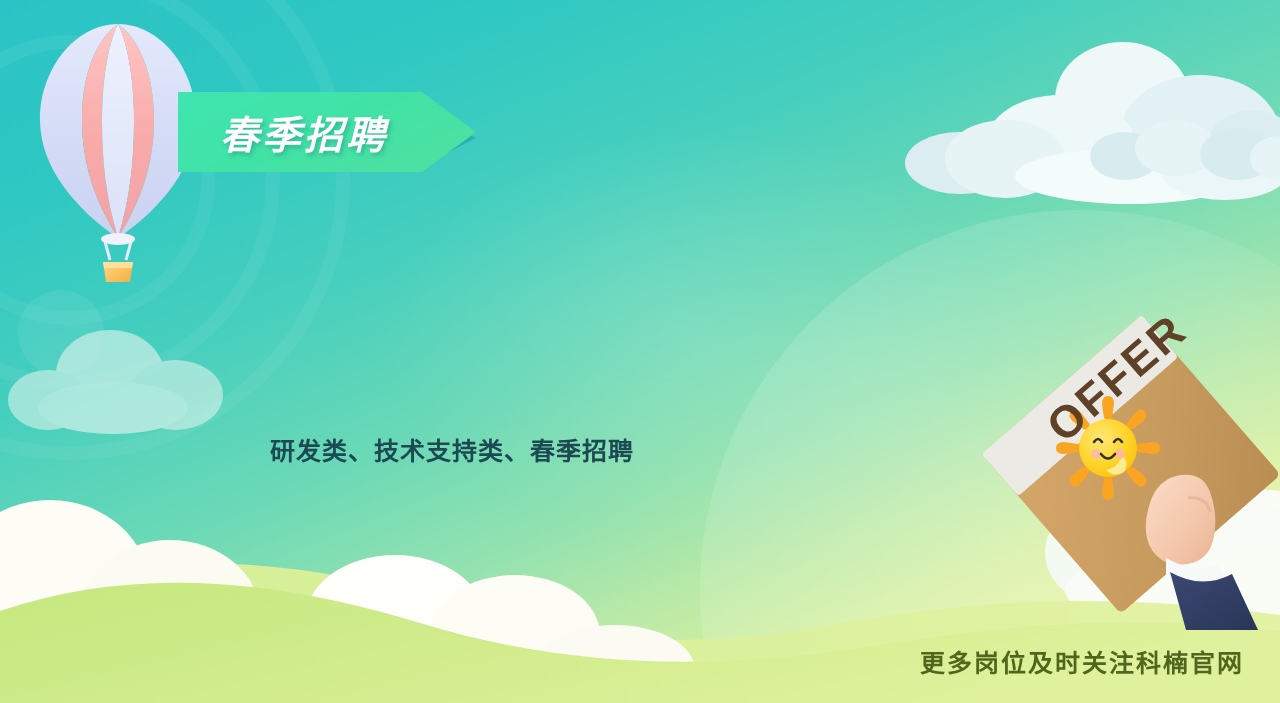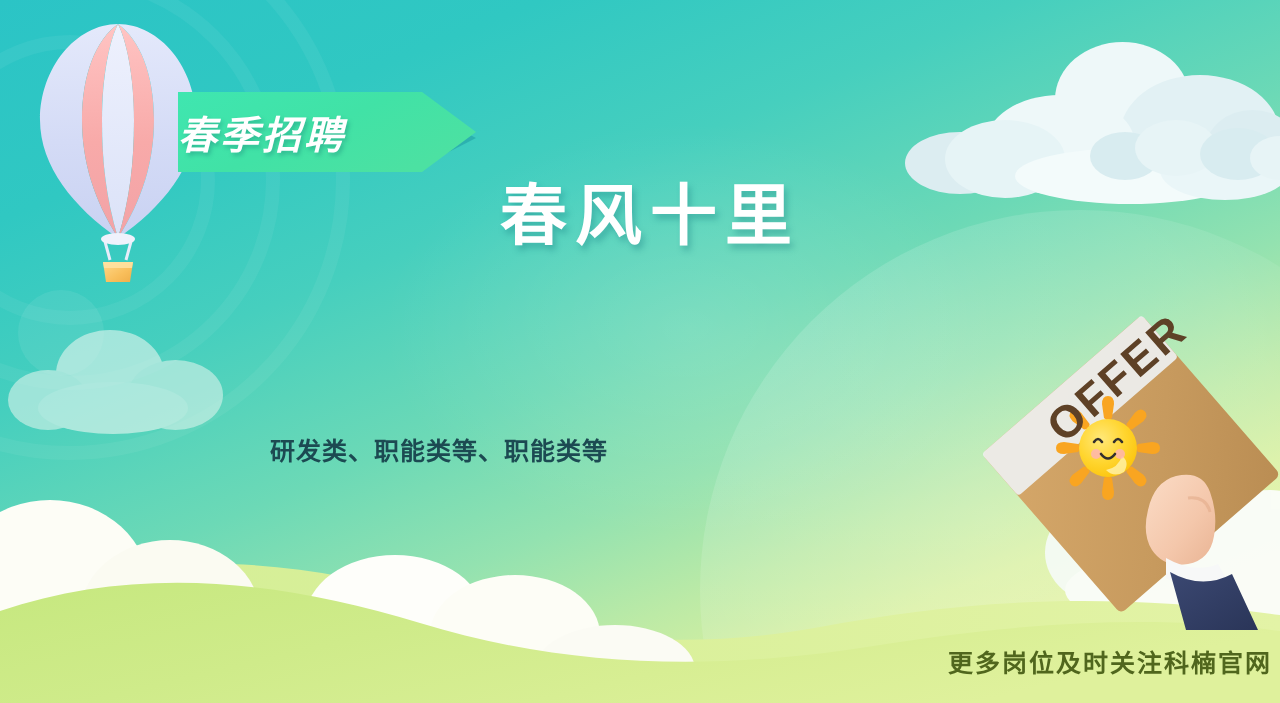--- a/index.html
+++ b/index.html
@@ -155,20 +155,21 @@
     left: 178px; top: 88px;
     width: 298px; height: 88px;
   }
   .ribbon-label {
     position: absolute;
     left: 0; top: 0;
     width: 298px; height: 88px;
     display: flex;
     align-items: center;
     justify-content: flex-start;
+    padding-left: 42px;
     font-size: 39px;
     font-weight: bold;
     font-style: italic;
     letter-spacing: 3px;
     color: #ffffff;
     text-shadow: 2px 3px 4px rgba(18,110,110,.35);
     white-space: nowrap;
   }
 
   
@@ -241,21 +242,21 @@
     letter-spacing: 3px;
     color: #5e4126;
     transform: rotate(-41deg);
     transform-origin: 50% 50%;
     pointer-events: none;
   }
 
   
   .footer-note {
     position: absolute;
-    right: 8px; bottom: 24px;
+    right: 36px; bottom: 24px;
     font-size: 25px;
     font-weight: bold;
     color: #50661d;
     letter-spacing: 2px;
     white-space: nowrap;
   }
 </style>
 </head>
 <body>
 
@@ -387,27 +388,26 @@
       </defs>
 
       <path d="M232 16 L298 50 L232 84 L226 72 L282 50 L226 28 Z" fill="#1f9aa2" opacity=".55"></path>
 
       <path d="M0 4 L244 4 L298 44 L244 84 L0 84 Z" fill="url(#ribGrad)"></path>
     </svg>
     <div class="ribbon-label">春季招聘</div>
   </div>
 
   <div class="headline">
-    <div class="l1">春风十里</div>
   </div>
 
   <div class="info">
 
     <div class="info-row">
-      <div class="info-value">研发类、职能类等、职能类等</div>
+      <div class="info-value">研发类、技术支持类、春季招聘</div>
     </div>
 
 
   </div>
 
   <div class="offer-art">
     <svg viewBox="0 0 300 330" width="300" height="330" style="position:absolute;left:0;top:0;">
       <defs>
         <linearGradient id="envGrad" x1="0" y1="0" x2="1" y2="1">
           <stop offset="0%" stop-color="#d7a96b"></stop>

